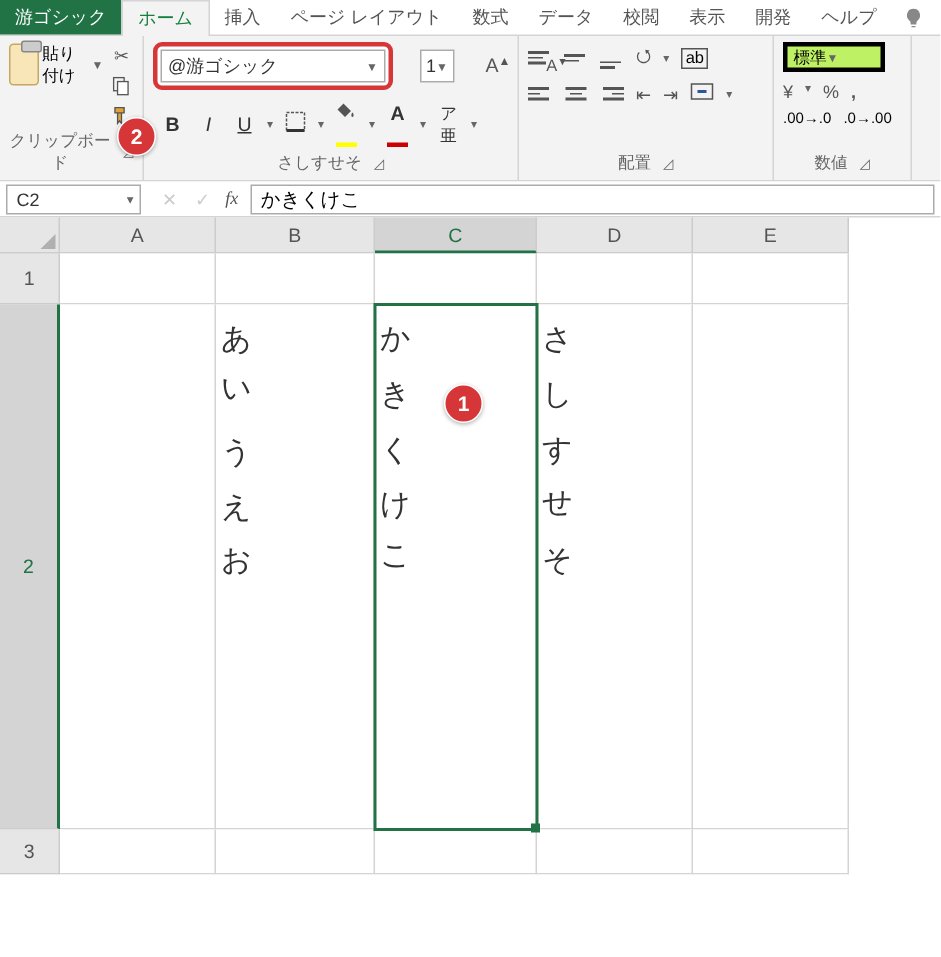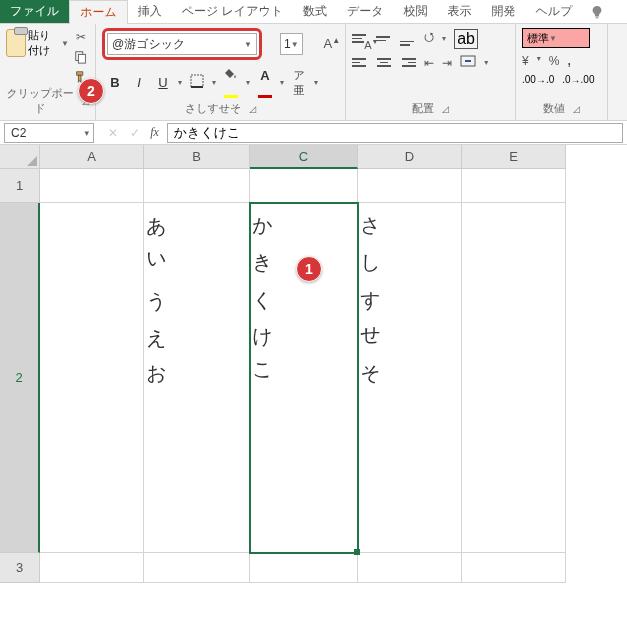--- a/index.html
+++ b/index.html
@@ -1,21 +1,21 @@
 <!DOCTYPE html>
 <html><head>
 <meta charset="utf-8">
 <style>
   * { box-sizing: border-box; margin: 0; padding: 0; }
   body { font-family: "Yu Gothic", "Meiryo", sans-serif; font-size: 12px; background: #fff; width: 627px; }
   
   .tabbar { display: flex; background: #fff; border-bottom: 1px solid #d4d4d4; height: 24px; align-items: stretch; }
   .tab { padding: 3px 10px; font-size: 12px; color: #555; cursor: pointer; display: flex; align-items: center; }
   .tab.file { background: #217346; color: #fff; }
-  .tab.active { background: #f3f3f3; color: #c2410c; border-top: 1px solid #d4d4d4; border-left: 1px solid #d4d4d4; border-right: 1px solid #d4d4d4; margin-bottom: -1px; }
+  .tab.active { background: #f3f3f3; color: #15803d; border-top: 1px solid #d4d4d4; border-left: 1px solid #d4d4d4; border-right: 1px solid #d4d4d4; margin-bottom: -1px; }
   .tell-me-icon { color: #888; padding: 3px 8px; display:flex; align-items:center; }
   
   .ribbon { background: #f3f3f3; border-bottom: 1px solid #d4d4d4; display: flex; }
   .group { border-right: 1px solid #d4d4d4; padding: 4px 6px 2px 6px; display: flex; flex-direction: column; justify-content: space-between; }
   .group-label { text-align: center; font-size: 11px; color: #666; padding: 2px 0; display:flex; justify-content:center; align-items:center; gap:8px;}
   .dialog-launcher { font-size:9px; color:#666; }
   
   .clip-top { display:flex; gap:4px; align-items:flex-start; }
   .paste-big { display:flex; flex-direction:row; align-items:center; gap:2px; }
   .clip-icon { width:28px; height:28px; background:#f9e6b8; border:1px solid #c4a862; border-radius:3px; position:relative; }
@@ -34,21 +34,21 @@
   .fbtn{width:18px;text-align:center;font-size:13px;color:#333;}
   .b{font-weight:bold;} .i{font-style:italic;} .u{text-decoration:underline;}
   .color-box{display:inline-block;width:14px;height:3px;vertical-align:bottom;}
   
   .align-grp{display:flex;flex-direction:column;gap:6px;}
   .align-row{display:flex;gap:8px;align-items:center;}
   .align-ic{width:16px;height:14px;display:flex;flex-direction:column;gap:2px;justify-content:center;}
   .aline{height:1.5px;background:#555;}
   
   .num-grp{display:flex;flex-direction:column;gap:6px;}
-  .num-sel{width:68px;height:20px;border:1px solid #000000;background:#fca5a5;display:flex;align-items:center;padding:0 4px;font-size:11px;justify-content:flex-start;}
+  .num-sel{width:68px;height:20px;border:3px solid #000000;background:#bef264;display:flex;align-items:center;padding:0 4px;font-size:11px;justify-content:flex-start;}
   .num-row{display:flex;gap:8px;}
   
   .namebox-row{display:flex;align-items:center;border-bottom:1px solid #d4d4d4;background:#fff;height:24px;}
   .namebox{width:90px;border:1px solid #ababab;height:20px;margin:2px 0 2px 4px;display:flex;align-items:center;padding:0 18px 0 6px;font-size:12px;color:#333;position:relative;}
   .namebox::after{content:"▾";position:absolute;right:4px;font-size:9px;color:#666;}
   .nsep{width:8px;}
   .fx-ic{color:#999;padding:0 6px;font-size:12px;}
   .fx-ic.dim{color:#ccc;}
   .fxlbl{font-style:italic;font-family:serif;color:#555;padding:0 4px;}
   .formula-input{flex:1;margin:2px 4px;height:20px;border:1px solid #ababab;padding:0 6px;font-size:13px;display:flex;align-items:center;}
@@ -66,21 +66,21 @@
   .sel-cell{outline:2px solid #217346;outline-offset:-1px;position:relative;}
   .sel-cell::after{content:"";position:absolute;right:-3px;bottom:-3px;width:6px;height:6px;background:#217346;}
   
   .badge{position:absolute;width:26px;height:26px;border-radius:50%;background:#d63638;color:#fff;display:flex;align-items:center;justify-content:center;font-size:14px;font-weight:bold;border:1px solid #fff;box-shadow:0 1px 3px rgba(0,0,0,0.3);z-index:10;}
   #b1{top:256px;left:296px;} #b2{top:78px;left:78px;}
 </style>
 </head>
 <body>
 
 <div class="tabbar">
-  <div class="tab file">ファイル</div>
+  <div class="tab file">游ゴシック</div>
   <div class="tab active">ホーム</div>
   <div class="tab">挿入</div>
   <div class="tab">ページ レイアウト</div>
   <div class="tab">数式</div>
   <div class="tab">データ</div>
   <div class="tab">校閲</div>
   <div class="tab">表示</div>
   <div class="tab">開発</div>
   <div class="tab">ヘルプ</div>
   <div class="tell-me-icon">
@@ -177,21 +177,21 @@
             </div>
           </span>
         <span>
             <div class="align-ic" style="justify-content:flex-end;">
               <div class="aline" style="width:14px;"></div>
               <div class="aline" style="width:10px;"></div>
             </div>
           </span>
         <span style="color:#555;">⭯</span>
           <span class="dd">▾</span>
-        <span style="font-size:16px;border:1px solid #555;padding:0 2px;">ab</span>
+        <span style="font-size:11px;border:1px solid #555;padding:0 2px;">ab</span>
       </div>
       <div class="align-row">
         <span>
             <div class="align-ic">
               <div class="aline" style="width:14px;"></div>
               <div class="aline" style="width:8px;"></div>
               <div class="aline" style="width:14px;"></div>
             </div>
           </span>
         <span>

